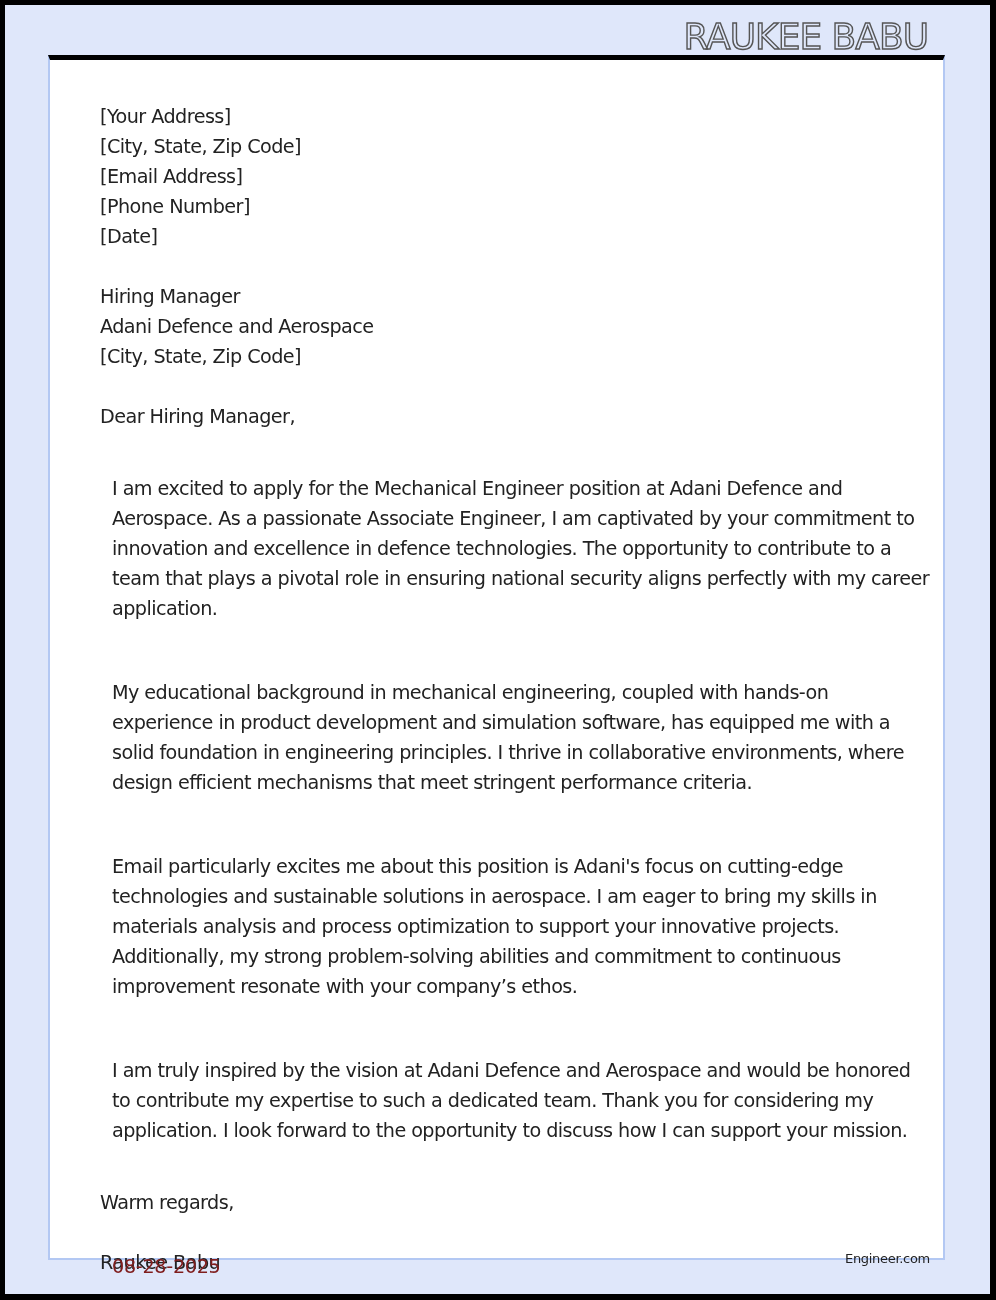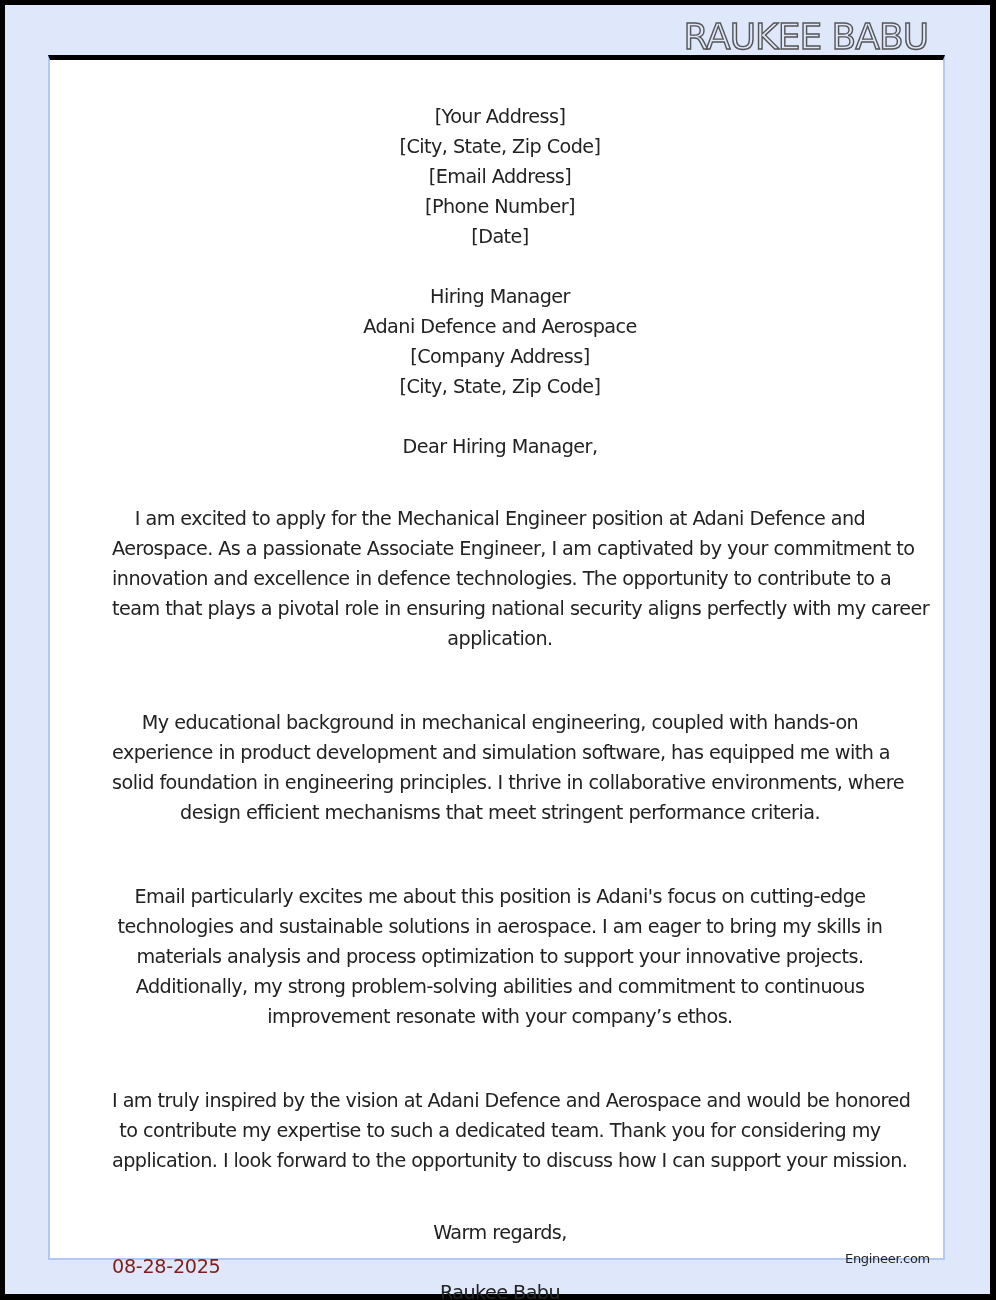--- a/index.html
+++ b/index.html
@@ -39,21 +39,21 @@
   }
   .content {
     position: absolute;
     left: 95px; top: 97px;
     width: 800px;
     font-size: 19.2px;
     line-height: 30px;
     color: #222;
     letter-spacing: -0.55px;
   }
-  .line { display: block; white-space: nowrap; text-align: center; }
+  .line { display: block; white-space: nowrap; }
   .gap { height: 30px; }
   .para { margin: 12px; }
   .date-stamp {
     position: absolute;
     left: 107px; top: 1247px;
     font-size: 19.2px;
     color: #7f1d1d;
     line-height: 30px;
     letter-spacing: -0.3px;
   }
@@ -78,21 +78,20 @@
       <span class="line">[Your Address]</span>
       <span class="line">[City, State, Zip Code]</span>
       <span class="line">[Email Address]</span>
       <span class="line">[Phone Number]</span>
       <span class="line">[Date]</span>
     </div>
     <div class="gap"></div>
     <div>
       <span class="line">Hiring Manager</span>
       <span class="line">Adani Defence and Aerospace</span>
-      <span class="line">[Company Address]</span>
       <span class="line">[City, State, Zip Code]</span>
     </div>
     <div class="gap"></div>
     <span class="line">Dear Hiring Manager,</span>
     <div class="gap"></div>
 
     <div class="para">
       <span class="line">I am excited to apply for the Mechanical Engineer position at Adani Defence and</span>
       <span class="line">Aerospace. As a passionate Associate Engineer, I am captivated by your commitment to</span>
       <span class="line">innovation and excellence in defence technologies. The opportunity to contribute to a</span>

